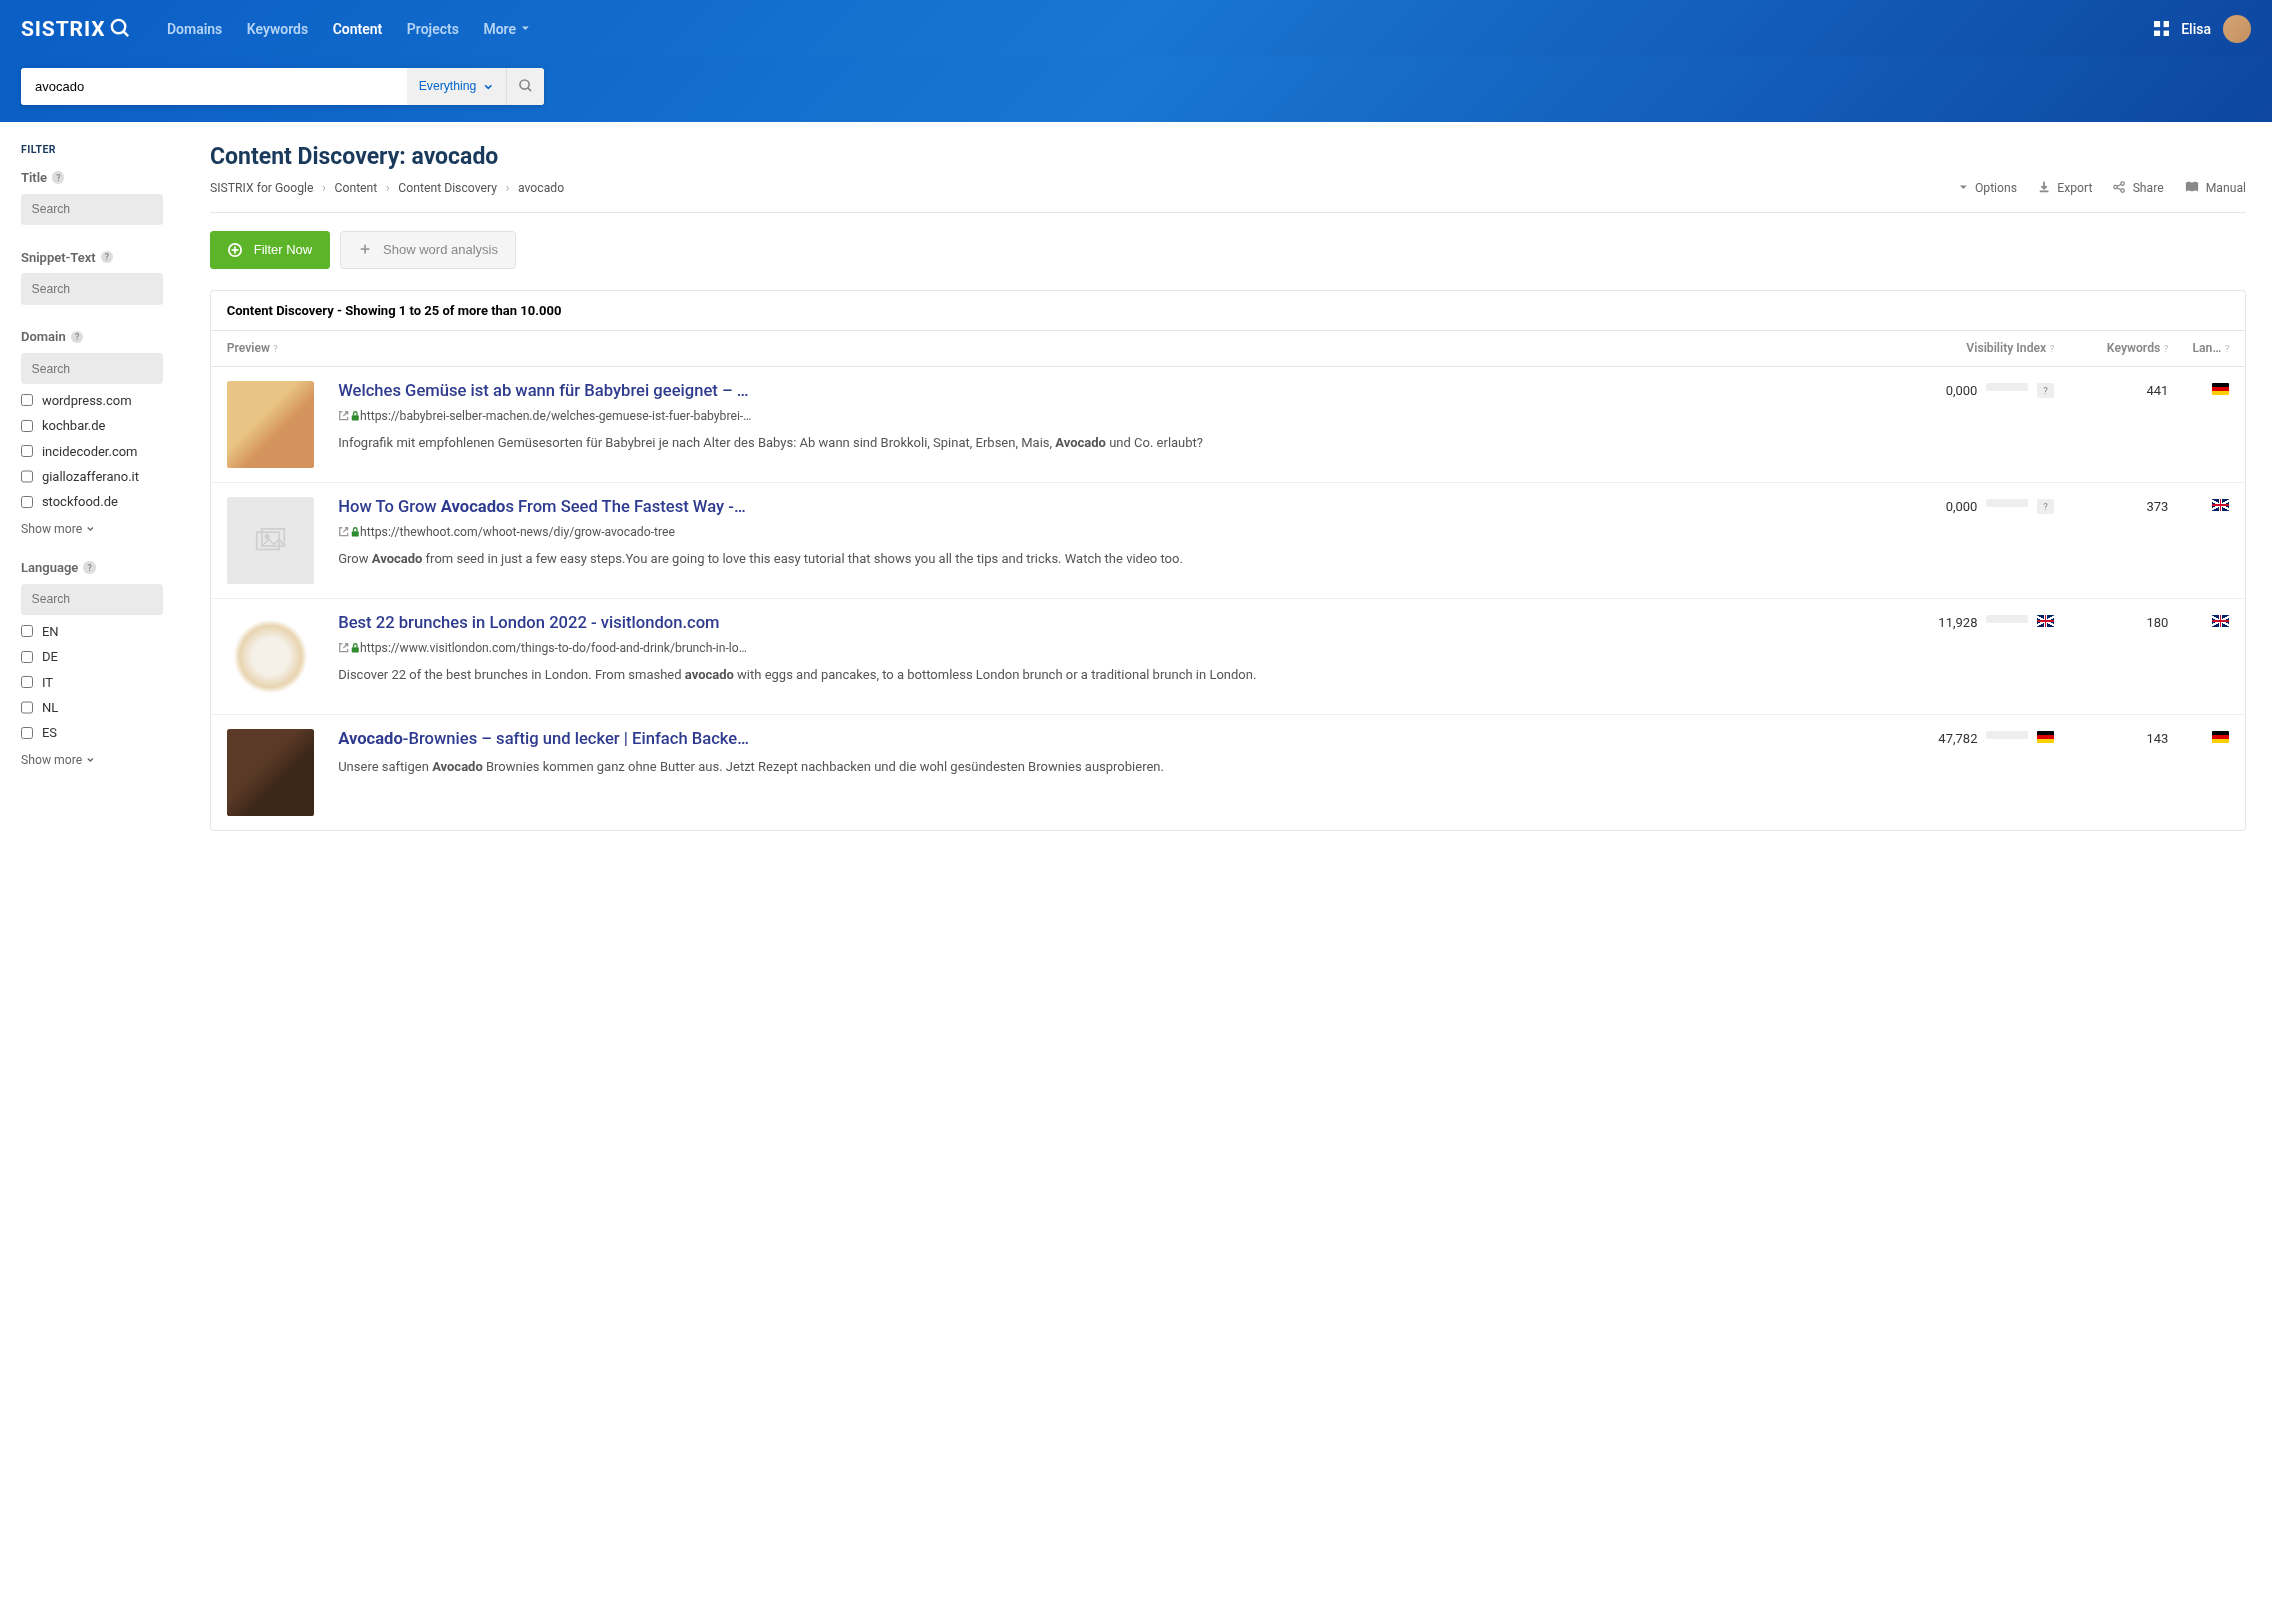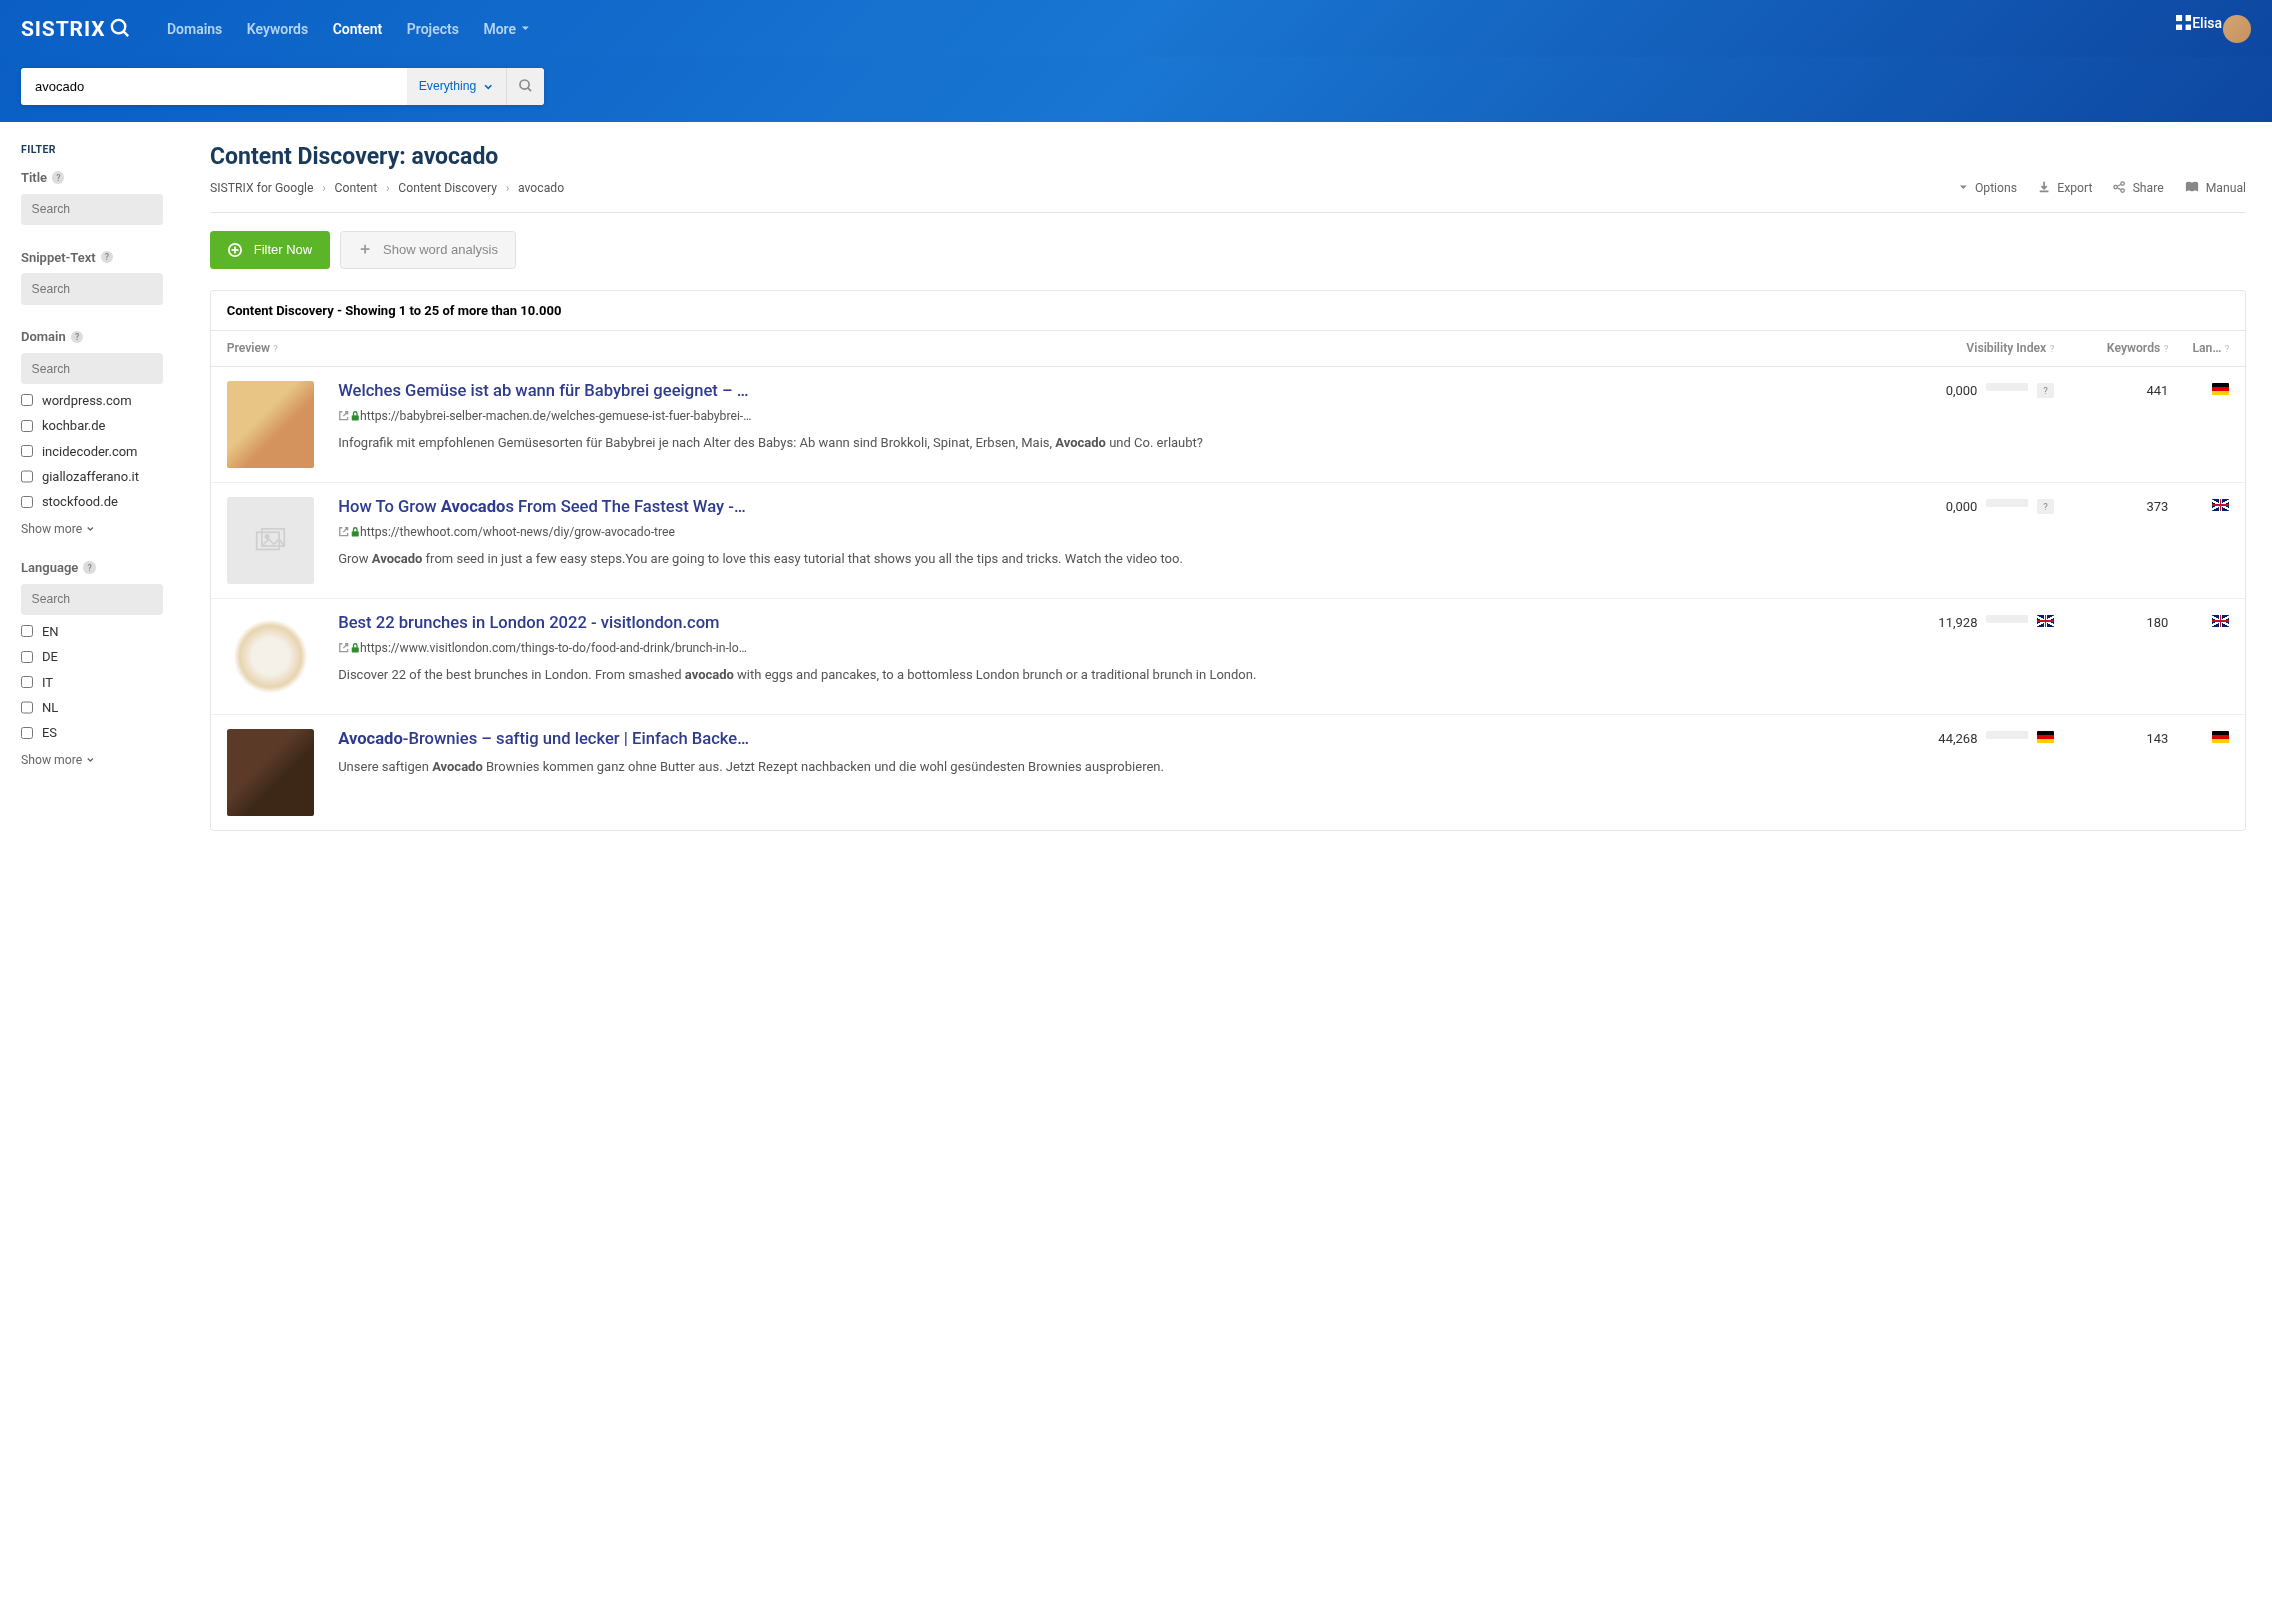--- a/index.html
+++ b/index.html
@@ -6,21 +6,21 @@
 body { font-family: -apple-system, BlinkMacSystemFont, "Segoe UI", Roboto, Arial, sans-serif; font-size: 12.2px; color: #333; background: #fff; }
 
 
 .header { background: linear-gradient(135deg, #0a5ec4 0%, #1976d2 50%, #0d47a1 100%); height: 57px; display: flex; align-items: center; padding: 0 21px; }
 .logo { color: #fff; font-size: 21px; font-weight: 700; letter-spacing: 0.9px; display: flex; align-items: center; margin-right: 35px; }
 .logo svg { margin-left: 3.5px; }
 .nav { display: flex; gap: 24.5px; flex: 1; }
 .nav-item { color: #b3d4f5; font-size: 14px; font-weight: 600; cursor: pointer; }
 .nav-item.active { color: #fff; }
 .nav-more { display: flex; align-items: center; gap: 5.2px; }
-.header-right { display: flex; gap: 1px; color: #fff; }
+.header-right { display: flex; align-items: center; gap: 12px; color: #fff; }
 .user-name { font-size: 14px; font-weight: 500; }
 .avatar { width: 28px; height: 28px; border-radius: 50%; background: linear-gradient(135deg, #d4a574, #c69060); }
 .apps-icon { width: 15.7px; height: 15.7px; }
 
 
 .searchbar-area { background: linear-gradient(135deg, #0a5ec4 0%, #1976d2 50%, #0d47a1 100%); padding: 10.5px 21px 17.5px; }
 .searchbar { background: #fff; border-radius: 3.5px; display: flex; align-items: center; width: 523px; height: 37px; box-shadow: 0 1.7px 5.2px rgba(0,0,0,0.15); }
 .search-input { flex: 1; border: none; padding: 0 14px; font-size: 13px; outline: none; height: 100%; border-radius: 3.5px 0 0 3.5px; }
 .search-filter { background: #f0f0f0; border: none; padding: 0 12.2px; height: 100%; display: flex; align-items: center; gap: 7px; color: #0066cc; font-size: 12.2px; cursor: pointer; }
 .search-btn { background: #f0f0f0; border: none; width: 38px; height: 100%; border-radius: 0 3.5px 3.5px 0; cursor: pointer; display: flex; align-items: center; justify-content: center; border-left: 0.9px solid #ddd; }
@@ -417,21 +417,21 @@
             </div>
           </div>
           <div class="result-row">
             <div class="thumb food3"></div>
             <div class="result-content">
               <div class="result-title"><b>Avocado</b>-Brownies – saftig und lecker | Einfach Backe…</div>
               <div class="result-snippet">Unsere saftigen <b>Avocado</b> Brownies kommen ganz ohne Butter aus. Jetzt Rezept nachbacken und die wohl gesündesten Brownies ausprobieren.</div>
             </div>
             <div class="result-meta">
               <div class="vi-cell">
-                <span class="vi-val">44,268</span>
+                <span class="vi-val">47,782</span>
                 <span class="vi-bar"><span class="vi-bar-fill" style="width:45%"></span></span>
                 <span><span class="flag flag-de"></span></span>
               </div>
               <div class="kw-cell">143</div>
               <div class="lang-cell"><span class="flag flag-de"></span></div>
             </div>
           </div>
         </div>
     </div>
   </div>

